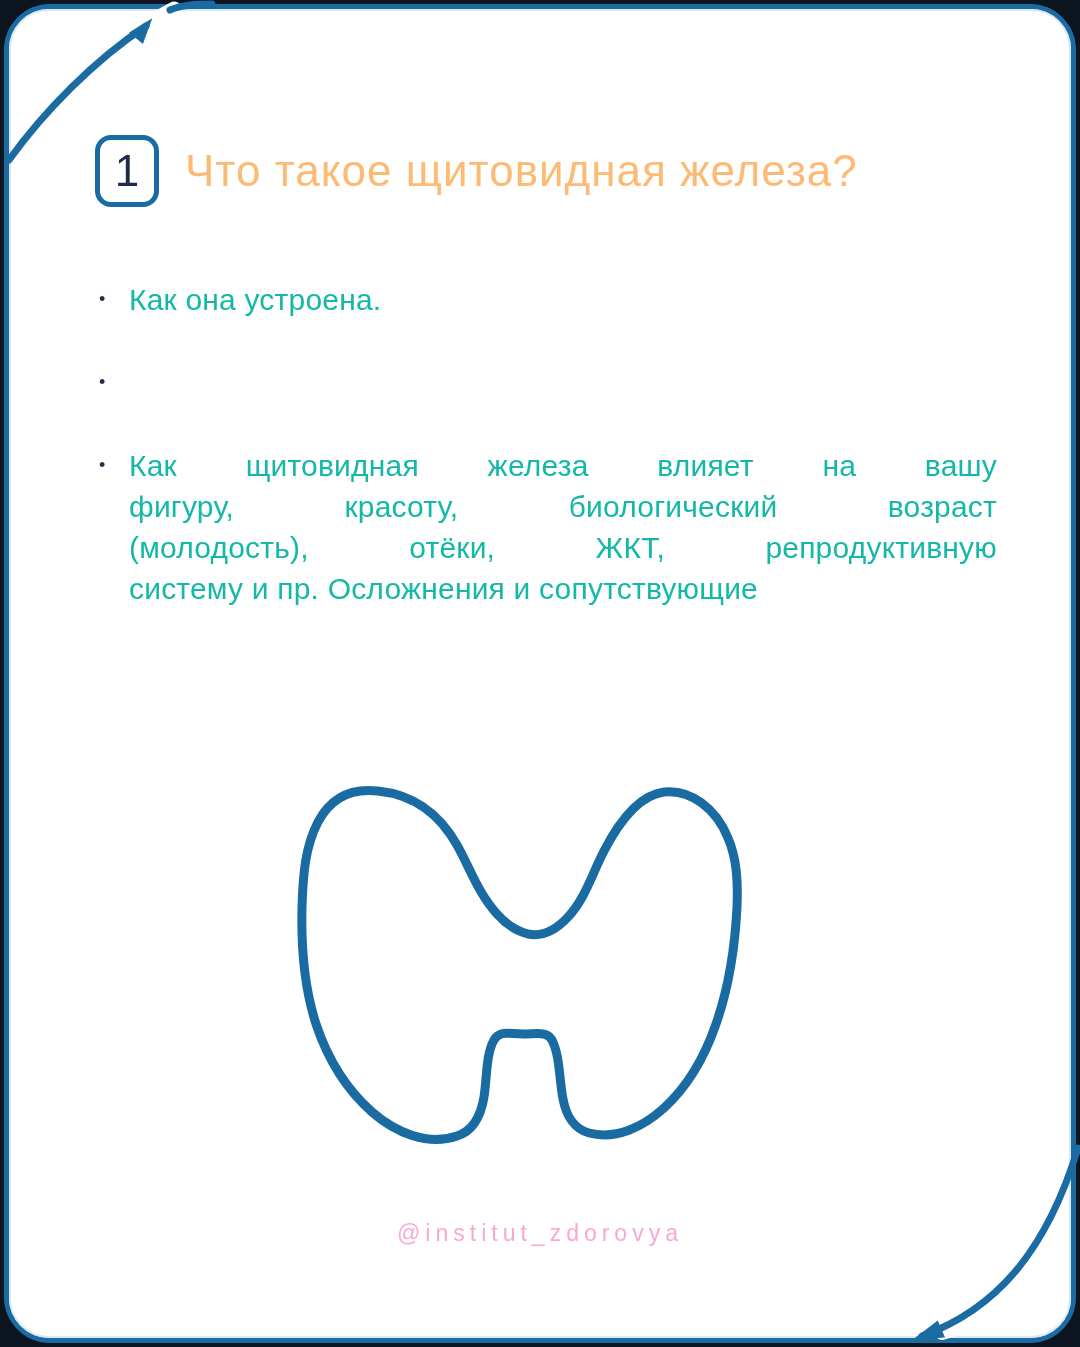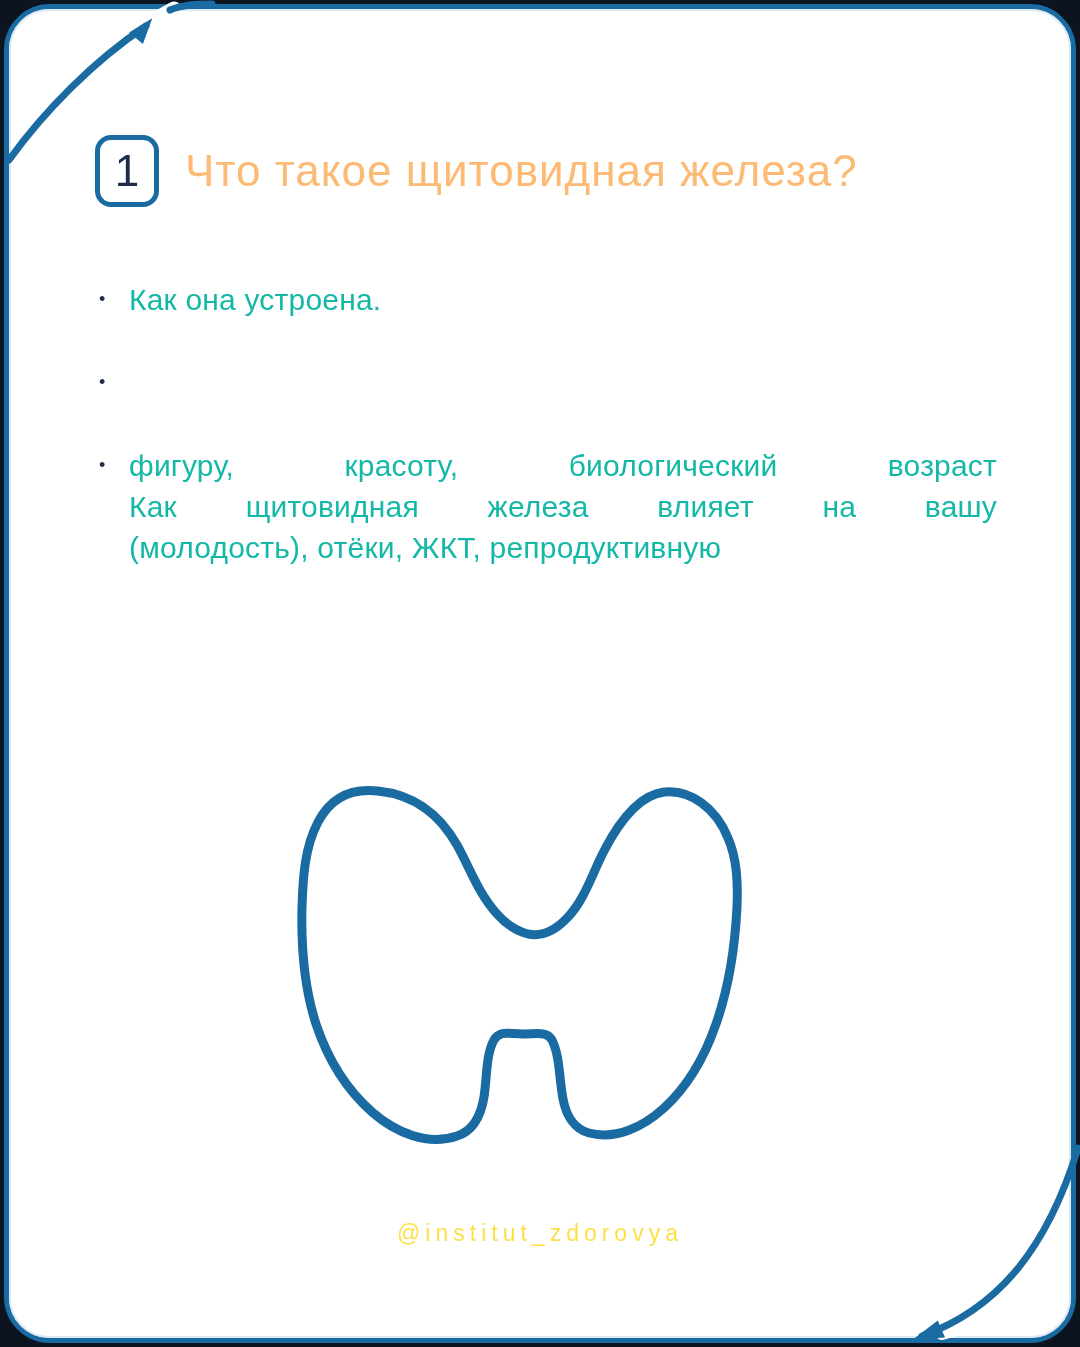--- a/index.html
+++ b/index.html
@@ -35,21 +35,21 @@
   .dot{
     width:34px;flex:0 0 auto;font-size:18px;line-height:41px;
     color:#223050;text-align:left;padding-left:4px;box-sizing:border-box;
   }
   .text{flex:1;font-size:30px;line-height:41px;color:#14b8a6;letter-spacing:0.2px;}
   .line{text-align:justify;text-align-last:justify;}
   .line:last-child{text-align-last:left;}
   .thyroid{position:absolute;left:294px;top:780px;pointer-events:none;}
   .footer{
     position:absolute;left:0;right:0;top:1220px;text-align:center;
-    font-size:23px;letter-spacing:5px;color:#fde047;font-weight:400;
+    font-size:23px;letter-spacing:5px;color:#f9a8d4;font-weight:400;
   }
   .arrows{position:absolute;left:0;top:0;pointer-events:none;}
 </style>
 </head>
 <body>
 
 <div class="stage">
 
   <div class="card"></div>
 
@@ -70,23 +70,24 @@
         </span>
       </li>
       <li>
         <span class="dot">•</span>
         <span class="text">
         </span>
       </li>
       <li>
         <span class="dot">•</span>
         <span class="text">
+          <span class="line" style="display:block">Как щитовидная железа влияет на вашу</span>
           <span class="line" style="display:block">фигуру, красоту, биологический возраст</span>
-          <span class="line" style="display:block">Как щитовидная железа влияет на вашу</span>
           <span class="line" style="display:block">(молодость), отёки, ЖКТ, репродуктивную</span>
+          <span class="line" style="display:block">систему и пр. Осложнения и сопутствующие</span>
         </span>
       </li>
     </ul>
   </div>
 
   <svg class="thyroid" width="452" height="372" viewBox="294 778 452 372">
     <path fill="none" stroke="#1b6ba3" stroke-width="9" stroke-linejoin="round" stroke-linecap="round" d="
       M 378,789
       C 416,793 440,813 457,843
       C 470,866 478,891 497,912

